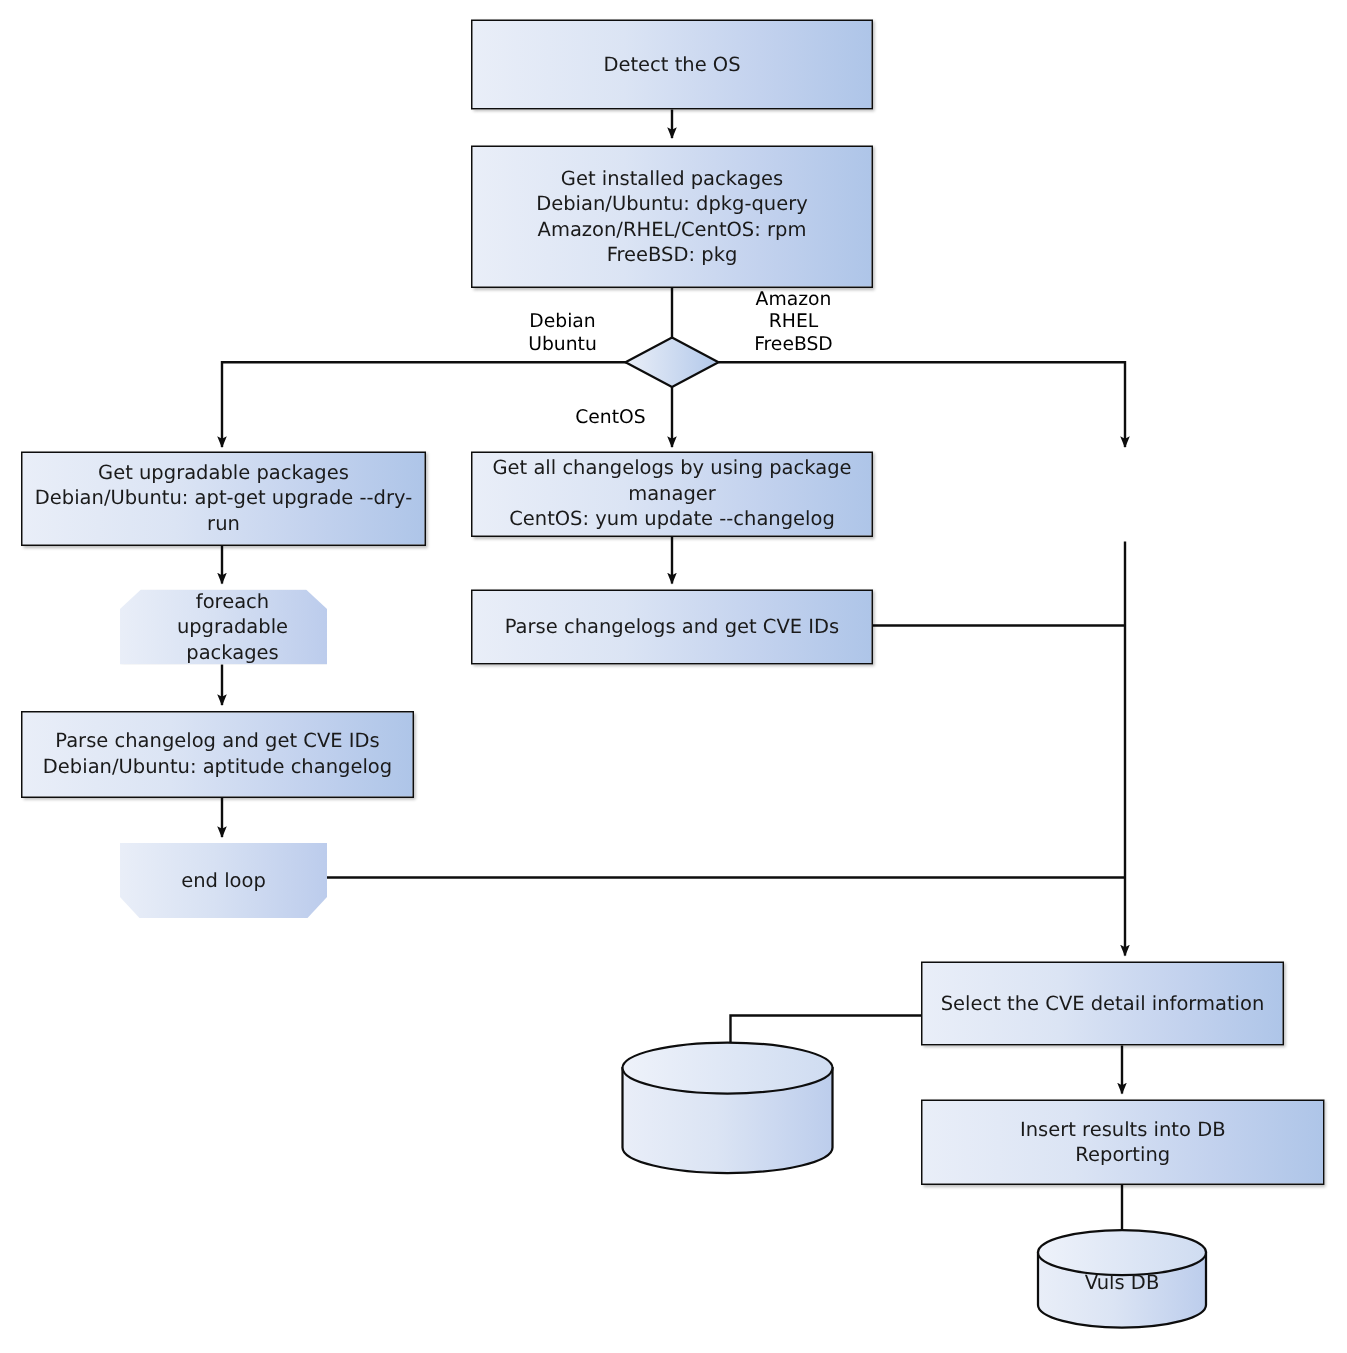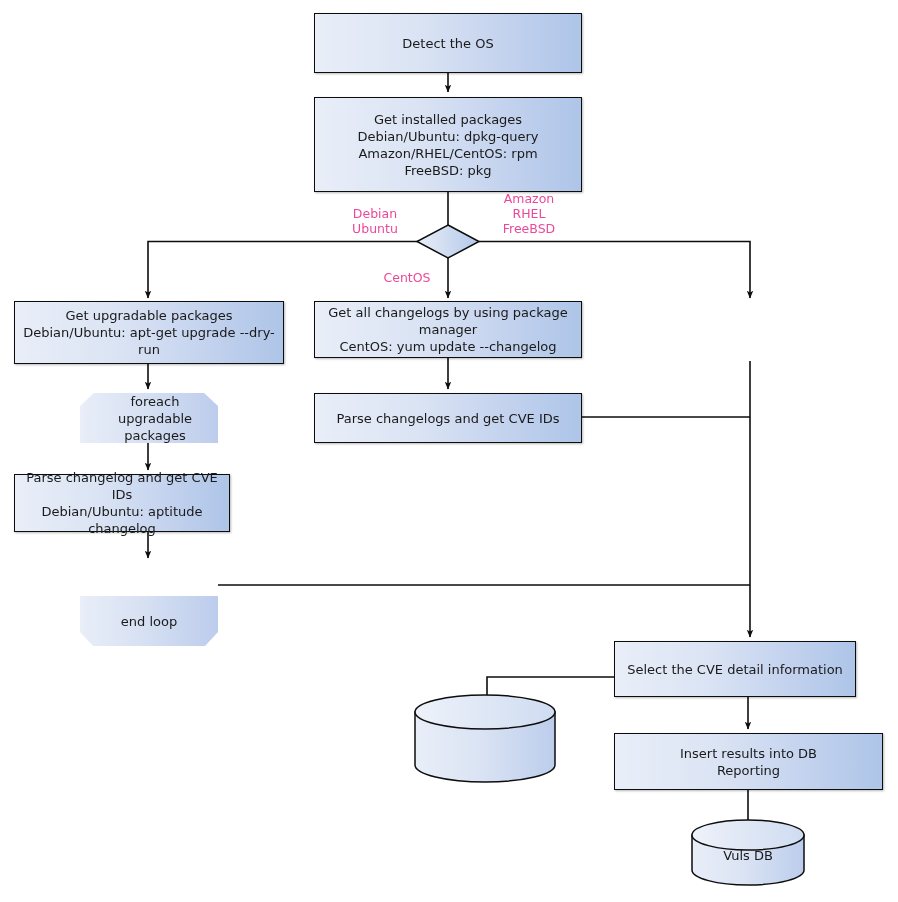--- a/index.html
+++ b/index.html
@@ -64,21 +64,21 @@
     align-items: center;
     justify-content: center;
     font-size: 13px;
     color: #1a1a1a;
     text-align: center;
   }
   .edge-label {
     position: absolute;
     font-size: 12.5px;
     line-height: 15px;
-    color: #ec4899;
+    color: #000000;
     text-align: center;
     white-space: pre-line;
     z-index: 4;
   }
 </style>
 </head>
 <body>
 
 <div id="canvas">
 
@@ -160,24 +160,24 @@
 
   <div class="node box" style="left:314px; top:301px; width:268px; height:57px;">Get all changelogs by using package manager
 CentOS: yum update --changelog</div>
 
 
   <div class="node loop-start" style="left:80px; top:393px; width:138px; height:50px;">
     <span class="loop-label">foreach
 upgradable  packages</span>
   </div>
 
-  <div class="node box" style="left:14px; top:474px; width:216px; height:58px;">Parse changelog and get  CVE IDs
+  <div class="node box" style="left:14px; top:474px; width:262px; height:58px;">Parse changelog and get  CVE IDs
 Debian/Ubuntu: aptitude changelog</div>
 
-  <div class="node loop-end" style="left:80px; top:562px; width:138px; height:50px;margin-top:34px;">
+  <div class="node loop-end" style="left:80px; top:562px; width:138px; height:50px;">
     <span class="loop-label">end loop</span>
   </div>
 
   <div class="node box" style="left:314px; top:393px; width:268px; height:50px;text-align:right;">Parse changelogs and get CVE IDs</div>
 
   <div class="node box" style="left:614px; top:641px; width:242px; height:56px;">Select the CVE detail information</div>
 
   <div class="node box" style="left:614px; top:733px; width:269px; height:57px;">Insert results into DB
 Reporting</div>
 

